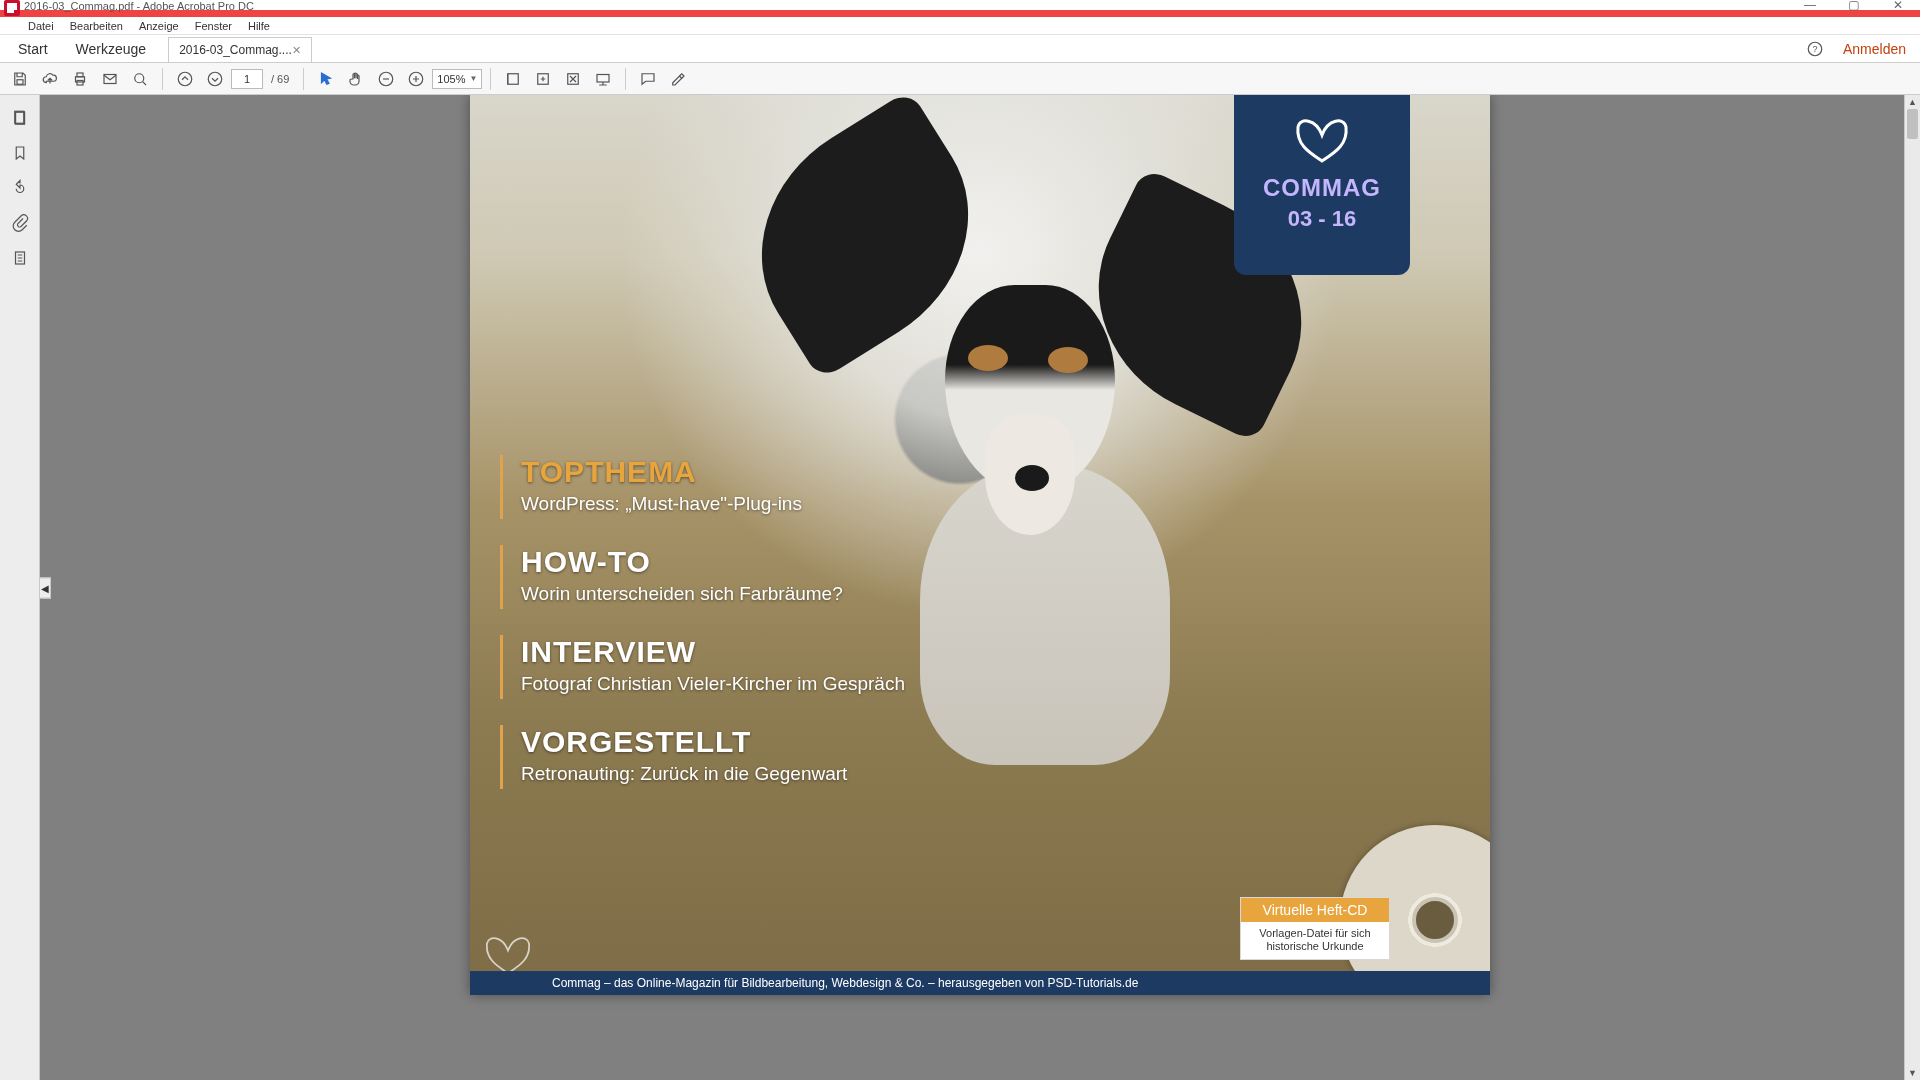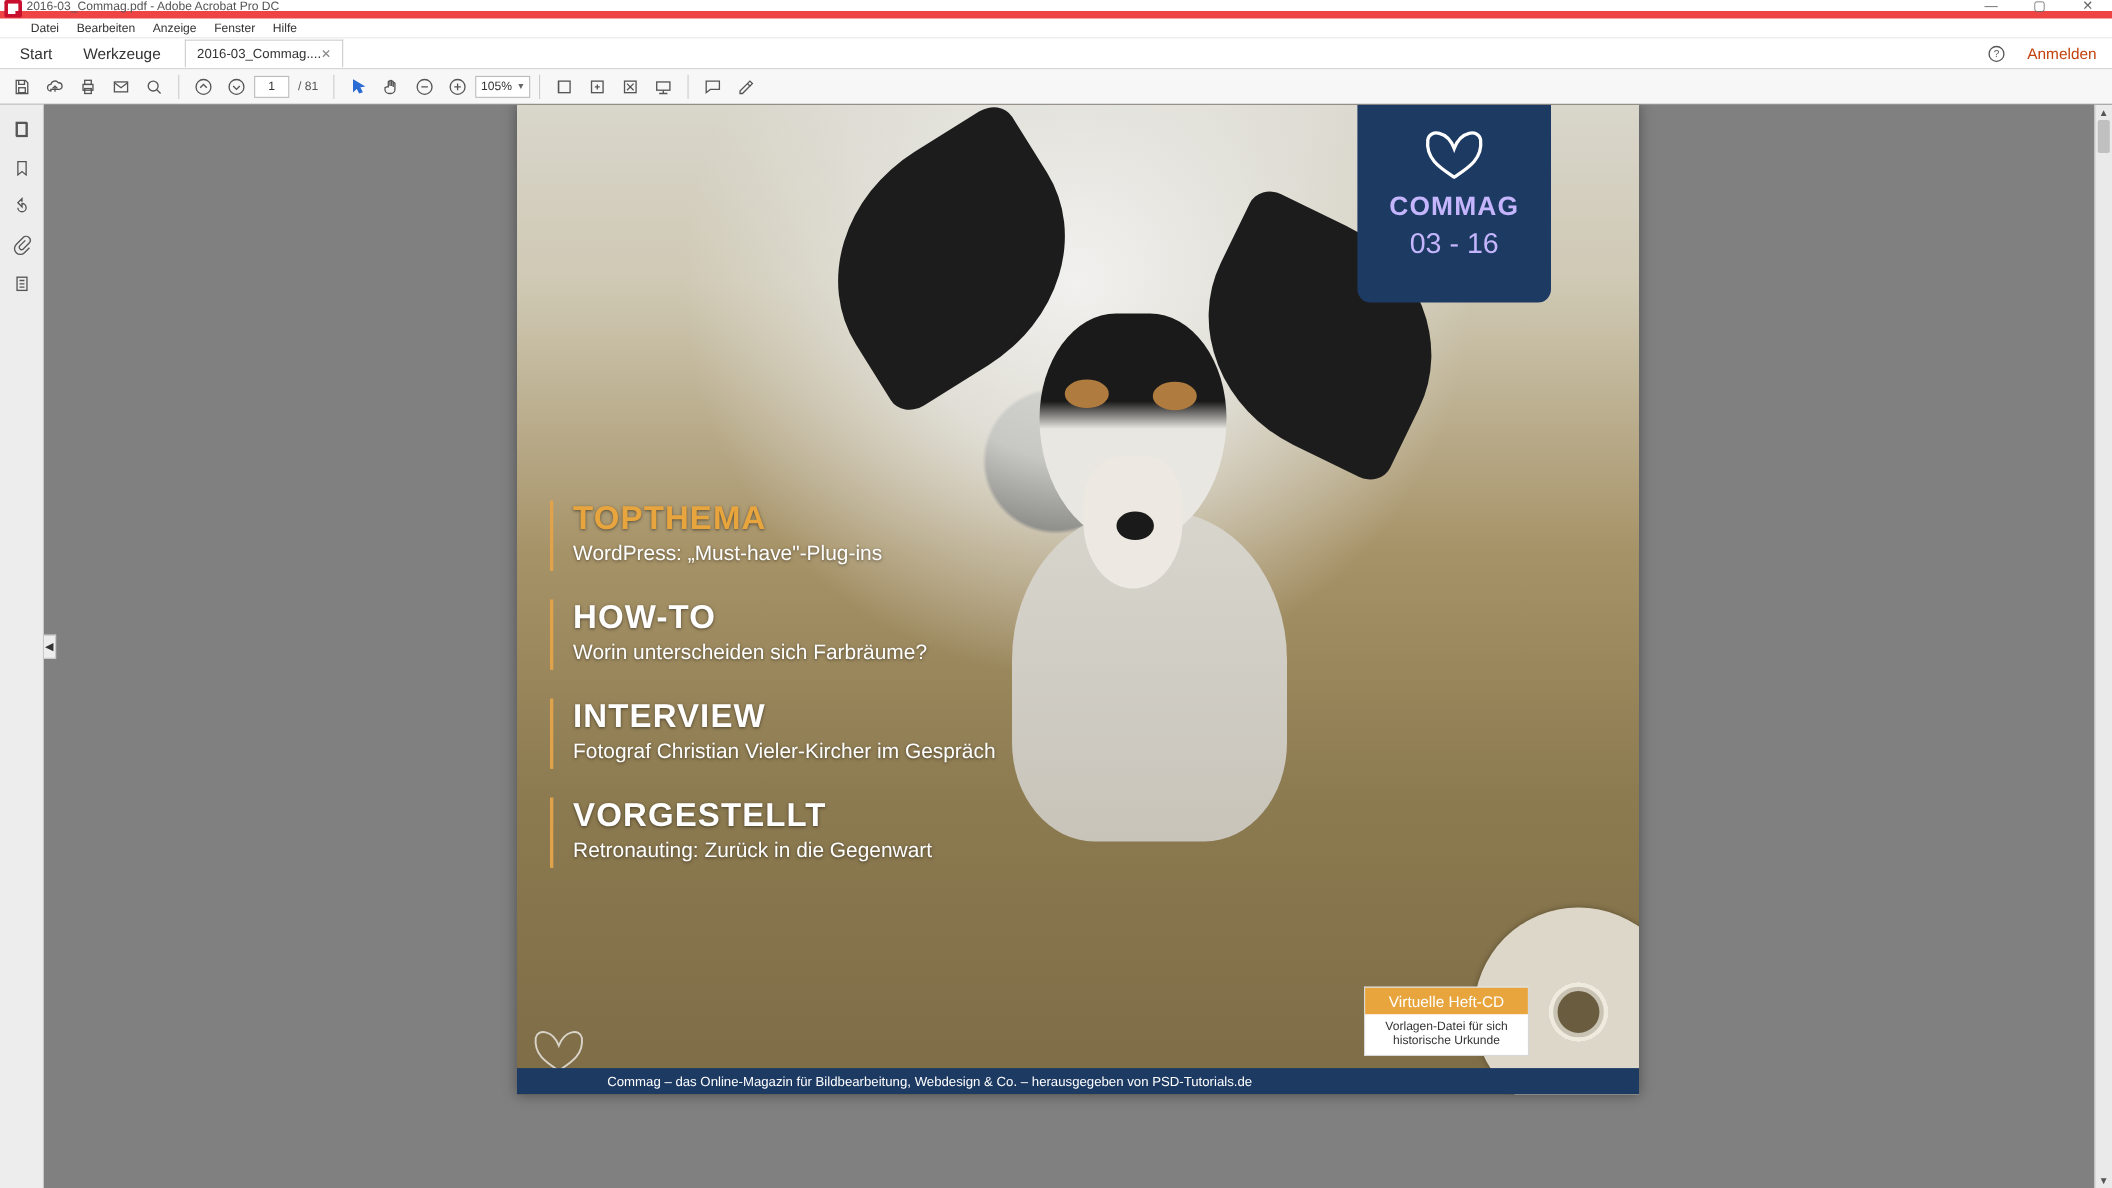--- a/index.html
+++ b/index.html
@@ -8,21 +8,21 @@
   .titlebar{height:17px;background:#fff;display:flex;border-bottom:7px solid #ef4444}
   .titlebar .appicon{width:16px;height:16px;margin:0 4px;background:#c8102e;border-radius:2px;position:relative}
   .titlebar .appicon:before{content:"";position:absolute;left:3px;top:3px;width:10px;height:10px;background:#fff;clip-path:polygon(0 0,100% 0,100% 70%,70% 70%,70% 100%,0 100%)}
   .titlebar .title{flex:1;color:#555;font-size:11px}
   .winbtns{display:flex;height:100%}
   .winbtn{width:44px;display:flex;align-items:center;justify-content:center;color:#666;font-size:12px}
   
   .menubar{height:18px;background:#fff;display:flex;align-items:stretch;padding-left:20px;border-bottom:1px solid #e3e3e3}
   .menubar .mitem{padding:2px 8px;font-size:11px;color:#333;display:flex;align-items:center}
   
-  .tabstrip{height:28px;background:#fff;display:flex;align-items:flex-start;border-bottom:1px solid #ccc;padding-left:4px}
+  .tabstrip{height:28px;background:#fff;display:flex;align-items:center;border-bottom:1px solid #ccc;padding-left:4px}
   .tabstrip .toptab{padding:6px 14px;font-size:14px;color:#333}
   .tabstrip .doctab{margin-left:8px;border:1px solid #ccc;border-bottom:none;background:#fff;padding:5px 10px;font-size:12px;color:#333;display:flex;align-items:center;gap:0;position:relative;top:1px}
   .tabstrip .doctab .x{color:#888;font-size:11px}
   .tabstrip .spacer{flex:1}
   .tabstrip .help{width:28px;height:28px;display:flex;align-items:center;justify-content:center}
   .tabstrip .help svg{width:18px;height:18px}
   .tabstrip .login{padding:6px 14px;font-size:14px;color:#c2410c}
   
   .toolbar{height:32px;background:#f7f7f7;border-bottom:1px solid #ccc;display:flex;align-items:center;padding:0 6px;gap:2px}
   .tbtn{width:28px;height:28px;display:flex;align-items:center;justify-content:center;color:#555}
@@ -63,21 +63,21 @@
   .dog .brow{position:absolute;width:40px;height:26px;background:#b07b3e;border-radius:50%}
   .dog .brow.l{left:128px;top:180px}
   .dog .brow.r{left:208px;top:182px}
   .dog .body{position:absolute;left:80px;top:300px;width:250px;height:300px;background:linear-gradient(180deg,#d8d5cd 0%,#c8c4ba 100%);border-radius:45% 45% 30% 30%}
   .page .logo-bf{position:absolute;left:10px;bottom:10px;opacity:.7}
   .page .logo-bf svg{width:56px;height:56px;stroke:#fff;fill:none;stroke-width:2}
   
   .badge{position:absolute;right:80px;top:0;width:176px;height:180px;background:#1d3a63;color:#c4b5fd;text-align:center;padding-top:18px;border-radius:0 0 12px 12px}
   .badge svg{width:64px;height:52px;stroke:#fff;fill:none;stroke-width:3}
   .badge .btitle{font-size:24px;font-weight:700;letter-spacing:1px;margin-top:6px}
-  .badge .bissue{font-size:26px;font-weight:400;margin-top:4px}
+  .badge .bissue{font-size:22px;font-weight:700;margin-top:4px}
   
   .coverlist{position:absolute;left:30px;top:360px;width:560px}
   .sec{border-left:3px solid #e0a24a;padding:0 0 4px 18px;margin:0 0 26px 0}
   .sec .h{font-size:30px;font-weight:800;letter-spacing:1px;color:#fff;text-shadow:0 1px 3px rgba(0,0,0,.5)}
   .sec.first .h{color:#e8a53e}
   .sec .s{font-size:19px;color:#fff;margin-top:4px;text-shadow:0 1px 3px rgba(0,0,0,.5)}
   
   .cdbox{position:absolute;right:0;bottom:35px;width:250px}
   .cd{position:absolute;right:-40px;bottom:-55px;width:190px;height:190px;border-radius:50%;background:radial-gradient(circle,#efeade 0 20%,#dcd7c9 20% 95%,transparent 95%);box-shadow:0 0 6px rgba(0,0,0,.3)}
   .cd:after{content:"";position:absolute;left:50%;top:50%;width:38px;height:38px;background:#6a5c3e;border:4px solid #c9c3b4;border-radius:50%;transform:translate(-50%,-50%)}
@@ -166,21 +166,21 @@
         <path d="M8 13l4-4 4 4"></path>
       </svg>
     </div>
   <div class="tbtn">
       <svg viewBox="0 0 24 24">
         <circle cx="12" cy="12" r="9"></circle>
         <path d="M8 11l4 4 4-4"></path>
       </svg>
     </div>
   <div class="pagebox">1</div>
-  <div class="pagecount">/ 81</div>
+  <div class="pagecount">/ 69</div>
   <div class="tsep"></div>
   <div class="tbtn">
       <svg viewBox="0 0 24 24">
         <path d="M6 4l12 7-5 1 3 6-3 1-3-6-4 4z" fill="#2b6cd4" stroke="#2b6cd4"></path>
       </svg>
     </div>
   <div class="tbtn">
       <svg viewBox="0 0 24 24">
         <path d="M8 12V6a1 1 0 012 0v5V5a1 1 0 012 0v6V6a1 1 0 012 0v6V8a1 1 0 012 0v7a5 5 0 01-5 5h-2a5 5 0 01-5-5v-2l2-1z"></path>
       </svg>

